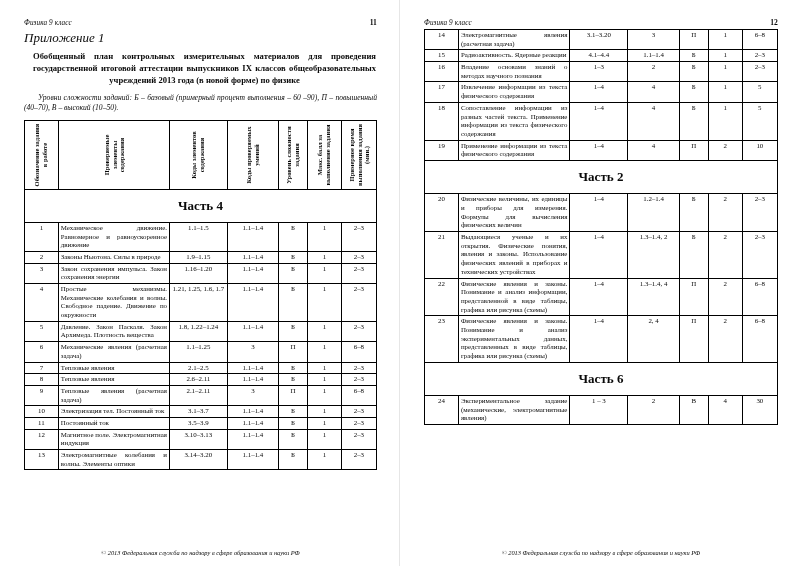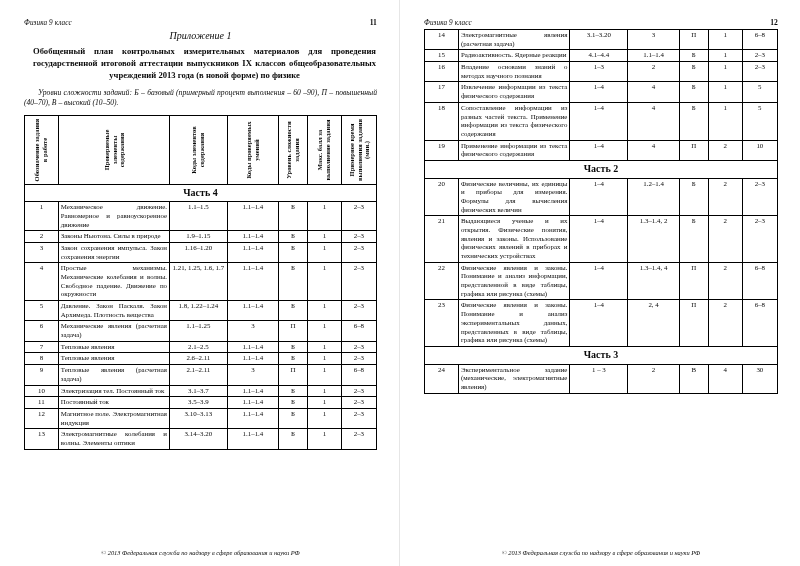--- a/index.html
+++ b/index.html
@@ -43,23 +43,23 @@
     margin-bottom: 2px;
     letter-spacing: .1px;
   }
   .runhead .folio {
     font-style: normal;
     font-weight: bold;
     font-size: 7.6px;
   }
 
   .appendix {
-    text-align: center;
+    text-align: left;
     font-style: italic;
-    font-size: 10px;
+    font-size: 13px;
     margin: 1px 0 4px 0;
   }
 
   .doc-title {
     text-align: center;
     font-weight: bold;
     font-size: 8.6px;
     line-height: 1.42;
     margin: 0 0 6px 8px;
     text-align: justify;
@@ -124,22 +124,22 @@
   th.vh-elem  .rot { width: 64px; }
   th.vh-codes .rot { width: 64px; }
   th.vh-skill .rot { width: 64px; }
   th.vh-level .rot { width: 64px; }
   th.vh-score .rot { width: 64px; }
   th.vh-time  .rot { width: 64px; }
 
   tr.part-row td {
     text-align: center;
     font-weight: bold;
-    font-size: 10px;
-    padding: 2px 0;
+    font-size: 13px;
+    padding: 8px 0;
   }
   td.num    { text-align: center; }
   td.elem   { text-align: justify; hyphens: auto; }
   td.codes,
   td.skill,
   td.level,
   td.score,
   td.time   { text-align: center; }
 
   .footer-note {
@@ -438,21 +438,21 @@
             <td class="num">23</td>
             <td class="elem">Физические явления и законы. Понимание и анализ экспериментальных данных, представленных в виде таблицы, графика или рисунка (схемы)</td>
             <td class="codes">1–4</td>
             <td class="skill">2, 4</td>
             <td class="level">П</td>
             <td class="score">2</td>
             <td class="time">6–8</td>
           </tr>
 
         <tr class="part-row">
-          <td colspan="7">Часть 3</td>
+          <td colspan="7">Часть 6</td>
         </tr>
 
         <tr>
             <td class="num">24</td>
             <td class="elem">Экспериментальное задание (механические, электромагнитные явления)</td>
             <td class="codes">1 – 3</td>
             <td class="skill">2</td>
             <td class="level">В</td>
             <td class="score">4</td>
             <td class="time">30</td>

